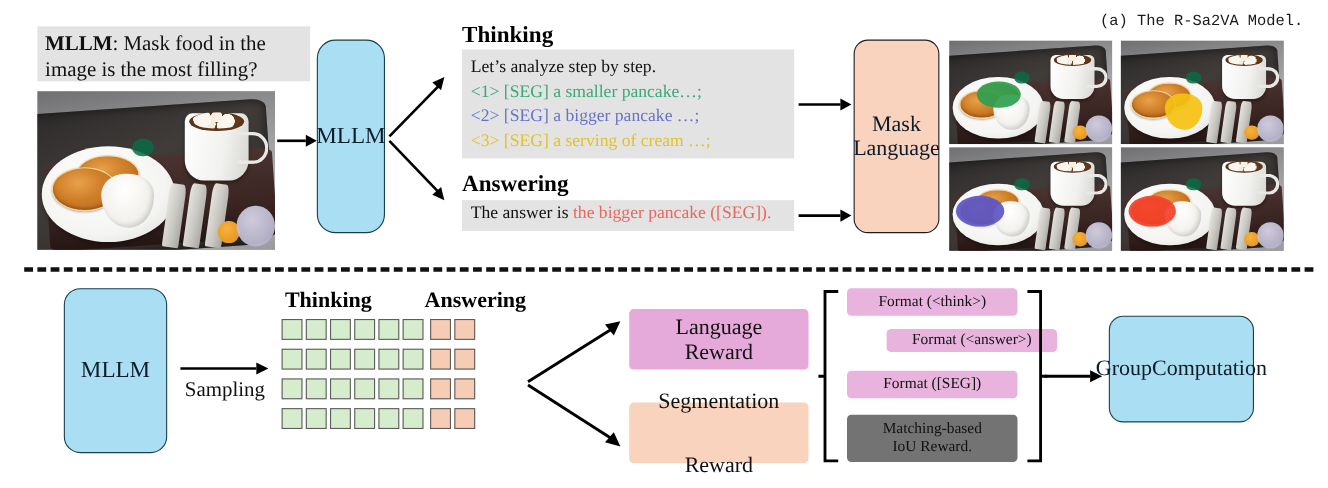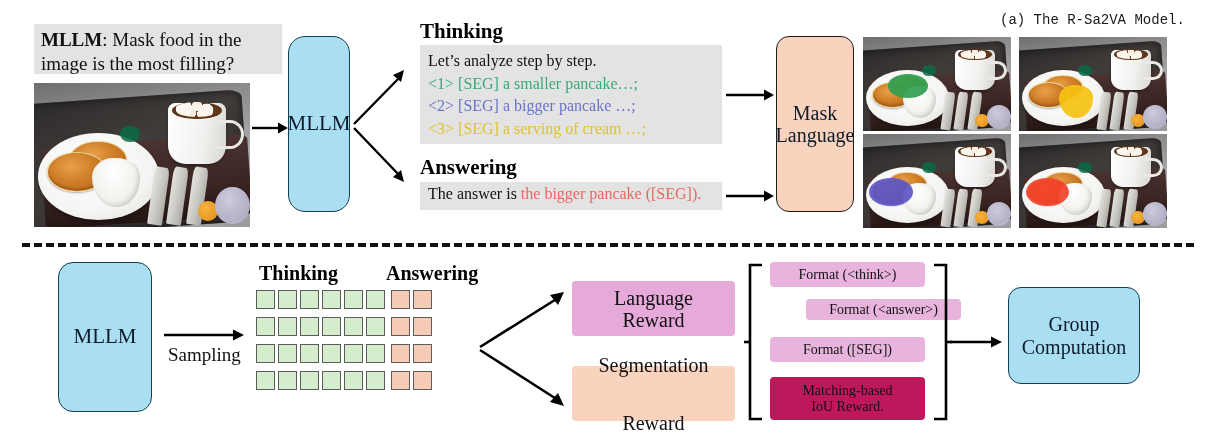--- a/index.html
+++ b/index.html
@@ -164,21 +164,21 @@
 
   .fmt {
     position: absolute;
     display: flex; align-items: center; justify-content: center;
     text-align: center; line-height: 1.12;
     border-radius: 4px;
     color: #111;
     font-family: "Liberation Serif", serif;
   }
   .fmt.pink { background: #e8b4de; }
-  .fmt.peach { background: #be185d; }
+  .fmt.peach { background: #737373; }
 
   
   .caption {
     position: absolute;
     font-family: Liberation Mono, monospace;
     color: #1a1a1a;
     white-space: nowrap;
   }
 
   
@@ -483,18 +483,18 @@
   <svg class="arrow-svg" style="left:928px; top:262px;" width="24" height="160" viewBox="0 0 24 160">
     <path d="M6 3 L18 3 L18 157 L6 157" fill="none" stroke="#000" stroke-width="2.6"></path>
     <line x1="18" y1="80" x2="24" y2="80" stroke="#000" stroke-width="2.6"></line>
   </svg>
   <svg class="arrow-svg" style="left:950px; top:332px;" width="52" height="20" viewBox="0 0 52 20">
     <line x1="0" y1="10" x2="41" y2="10" stroke="#000" stroke-width="2.6"></line>
     <polygon points="41,4.5 52,10 41,15.5" fill="#000"></polygon>
   </svg>
 
 
-  <div class="proc-box" style="left:1008px; top:287px; width:132px; height:97px; border-radius:13px; font-size:20px; flex-direction:column;">
+  <div class="proc-box" style="left:1008px; top:287px; width:132px; height:97px; border-radius:13px; font-size:20px; flex-direction:row;">
     <span>Group</span>
     <span>Computation</span>
   </div>
 
 </div>
 
 </body></html>

